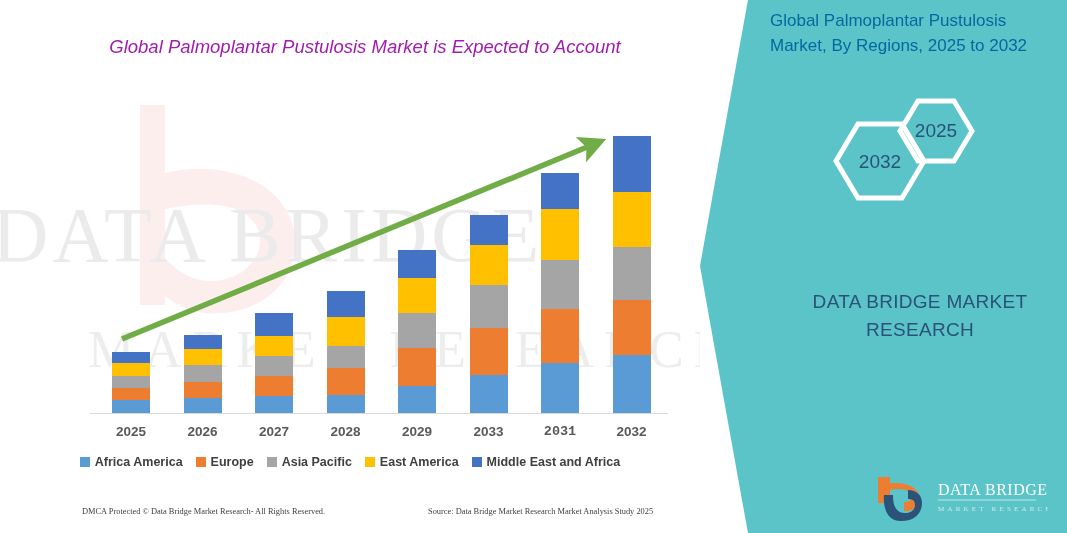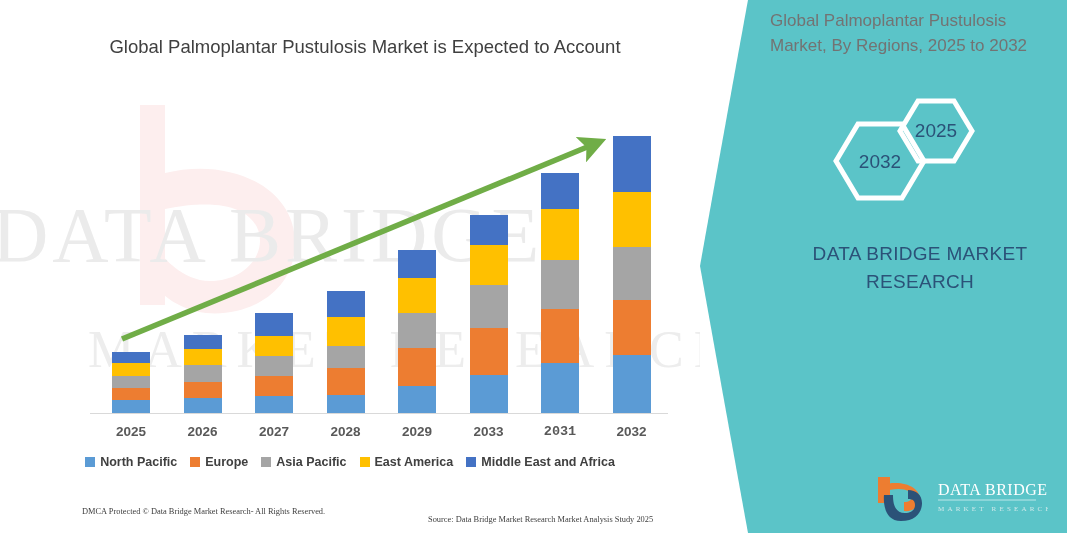--- a/index.html
+++ b/index.html
@@ -79,26 +79,26 @@
   .legend-swatch{width:10px;height:10px;display:block;}
   .legend-label{font-size:12.5px;font-weight:bold;color:#404040;}
 
   
   .footer{
     position:absolute;left:0;top:507px;width:700px;height:20px;
     font-family:"Liberation Serif", serif;
     font-size:8.4px;color:#404040;
   }
   .footer-left{position:absolute;left:82px;top:0;white-space:nowrap;}
-  .footer-right{position:absolute;left:428px;top:8px;white-space:nowrap;}
+  .footer-right{position:absolute;left:428px;top:0;white-space:nowrap;}
 
   
   .rp-title{
     position:absolute;left:770px;top:8px;width:290px;
-    color:#737373;font-size:17px;line-height:25px;
+    color:#0369a1;font-size:17px;line-height:25px;
   }
   .hexes{position:absolute;left:820px;top:95px;width:240px;height:130px;}
   .rp-brand{
     position:absolute;left:790px;top:240px;width:260px;
     text-align:center;color:#2b5278;font-size:19px;line-height:28px;
     letter-spacing:.3px;
   }
   .rp-logo{position:absolute;left:868px;top:473px;width:180px;height:52px;}
   .hex-label{
     fill:#2b5278;font-family:"Liberation Sans", sans-serif;
@@ -120,21 +120,21 @@
     <svg class="wm-logo" viewBox="0 0 200 230" xmlns="http://www.w3.org/2000/svg">
       <path d="M55,10 L55,210 L30,210 L30,10 Z" fill="#fdeeee"></path>
       <path d="M55,78 C120,62 185,92 185,148 C185,196 140,222 96,218
                C68,215 52,198 52,198 L52,160 C52,160 72,186 100,186
                C130,186 150,166 150,146 C150,120 122,100 55,114 Z" fill="#fdeeee"></path>
     </svg>
     <div class="wm-text">DATA BRIDGE</div>
     <div class="wm-text2">MARKET RESEARCH</div>
   </div>
 
-  <div class="chart-title" style="color: #404040;">
+  <div class="chart-title" style="color: #a21caf; font-style: italic;">
     <div>Global Palmoplantar Pustulosis Market is Expected to Account</div>
   </div>
 
   <div class="bars-wrap">
     <div class="axis-line"></div>
     <div id="bars">
         <div class="bar" style="left: 112px; width: 38px; top: 352px; height: 61px; position: absolute;">
           <div class="seg" style="height: 11px; background: rgb(68, 114, 196);"></div>
           <div class="seg" style="height: 13px; background: rgb(255, 192, 0);"></div>
           <div class="seg" style="height: 12px; background: rgb(165, 165, 165);"></div>
@@ -208,21 +208,21 @@
       <div class="xlabel" style="left: 315.5px;">2028</div>
       <div class="xlabel" style="left: 387px;">2029</div>
       <div class="xlabel" style="left: 458.5px;">2033</div>
       <div class="xlabel" style="left: 530px; font-family: Liberation Mono, monospace;">2031</div>
       <div class="xlabel" style="left: 601.5px;">2032</div>
     </div>
 
   <div class="legend" id="legend">
       <div class="legend-item">
         <span class="legend-swatch" style="background: rgb(91, 155, 213);"></span>
-        <span class="legend-label">North Pacific</span>
+        <span class="legend-label">Africa America</span>
       </div>
       <div class="legend-item">
         <span class="legend-swatch" style="background: rgb(237, 125, 49);"></span>
         <span class="legend-label">Europe</span>
       </div>
       <div class="legend-item">
         <span class="legend-swatch" style="background: rgb(165, 165, 165);"></span>
         <span class="legend-label">Asia Pacific</span>
       </div>
       <div class="legend-item">
@@ -251,21 +251,21 @@
       <polygon points="16,66 38,29 82,29 104,66 82,103 38,103" fill="none" stroke="#ffffff" stroke-width="5"></polygon>
       <text id="hexBack" class="hex-label" x="60" y="73" text-anchor="middle" fill="#2b5278">2032</text>
     </g>
 
     <g>
       <polygon points="80,36 98,6 134,6 152,36 134,66 98,66" fill="none" stroke="#ffffff" stroke-width="5"></polygon>
       <text id="hexFront" class="hex-label" x="116" y="42" text-anchor="middle" fill="#2b5278">2025</text>
     </g>
   </svg>
 
-  <div class="rp-brand" style="color: rgb(43, 82, 120);">
+  <div class="rp-brand" style="color: rgb(43, 82, 120); margin-top: 48px;">
     <div>DATA BRIDGE MARKET</div>
     <div>RESEARCH</div>
   </div>
 
   <svg class="rp-logo" viewBox="0 0 180 52" xmlns="http://www.w3.org/2000/svg">
     <g>
       <path d="M10,4 L22,4 L22,30 L10,30 Z" fill="#ed7d31"></path>
       <path d="M14,12 C34,6 52,14 52,26 C52,34 44,39 36,38 L36,29
                C41,29 44,27 44,23 C44,17 32,13 14,19 Z" fill="#ed7d31"></path>
       <path d="M16,22 C16,22 13,48 33,48 C49,48 54,38 54,30

